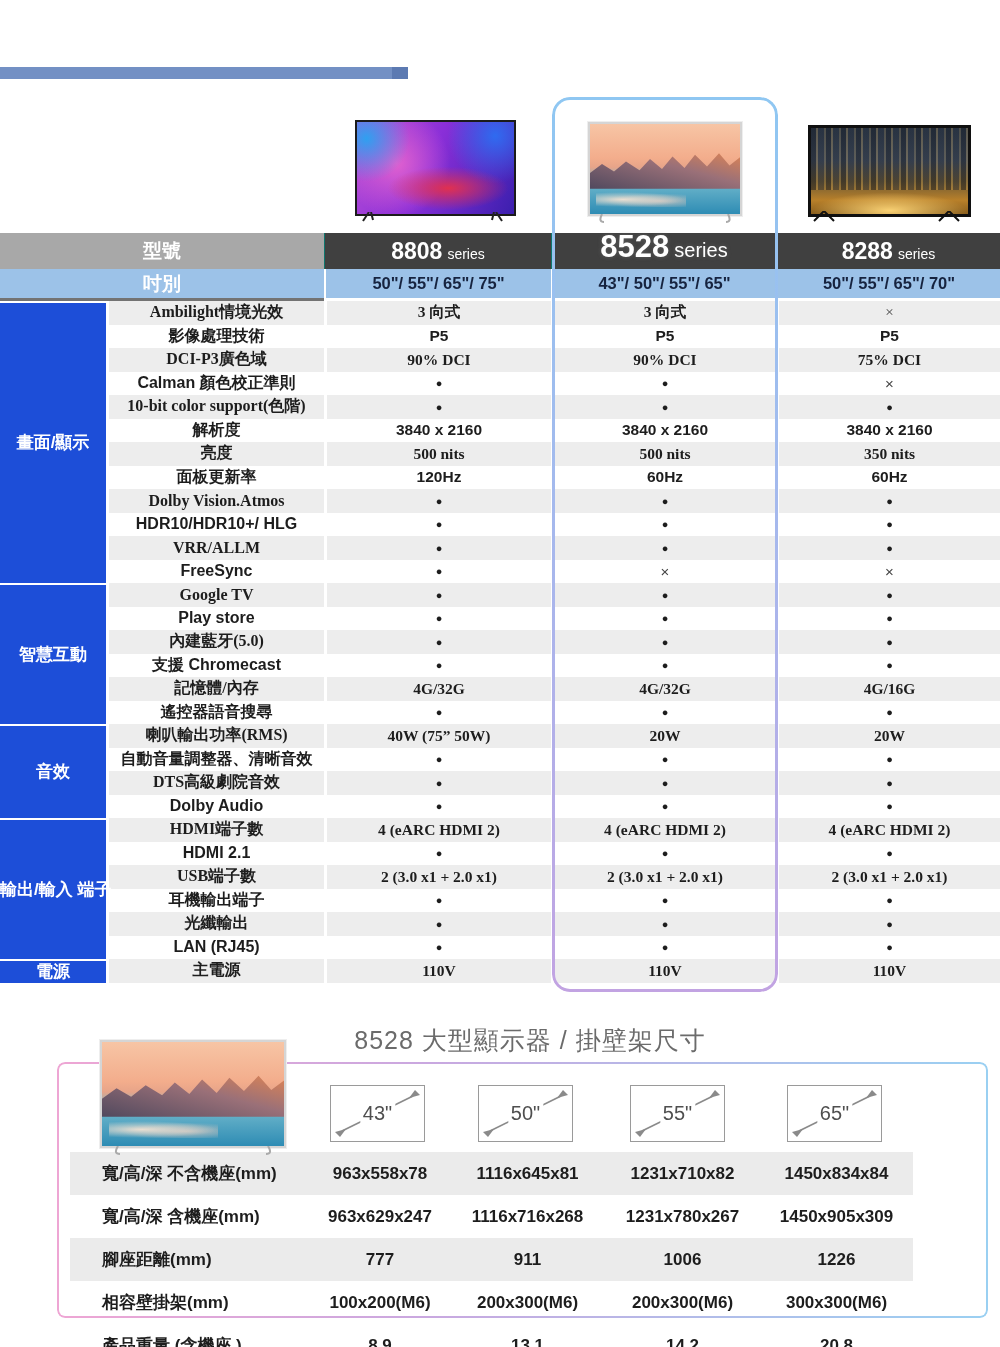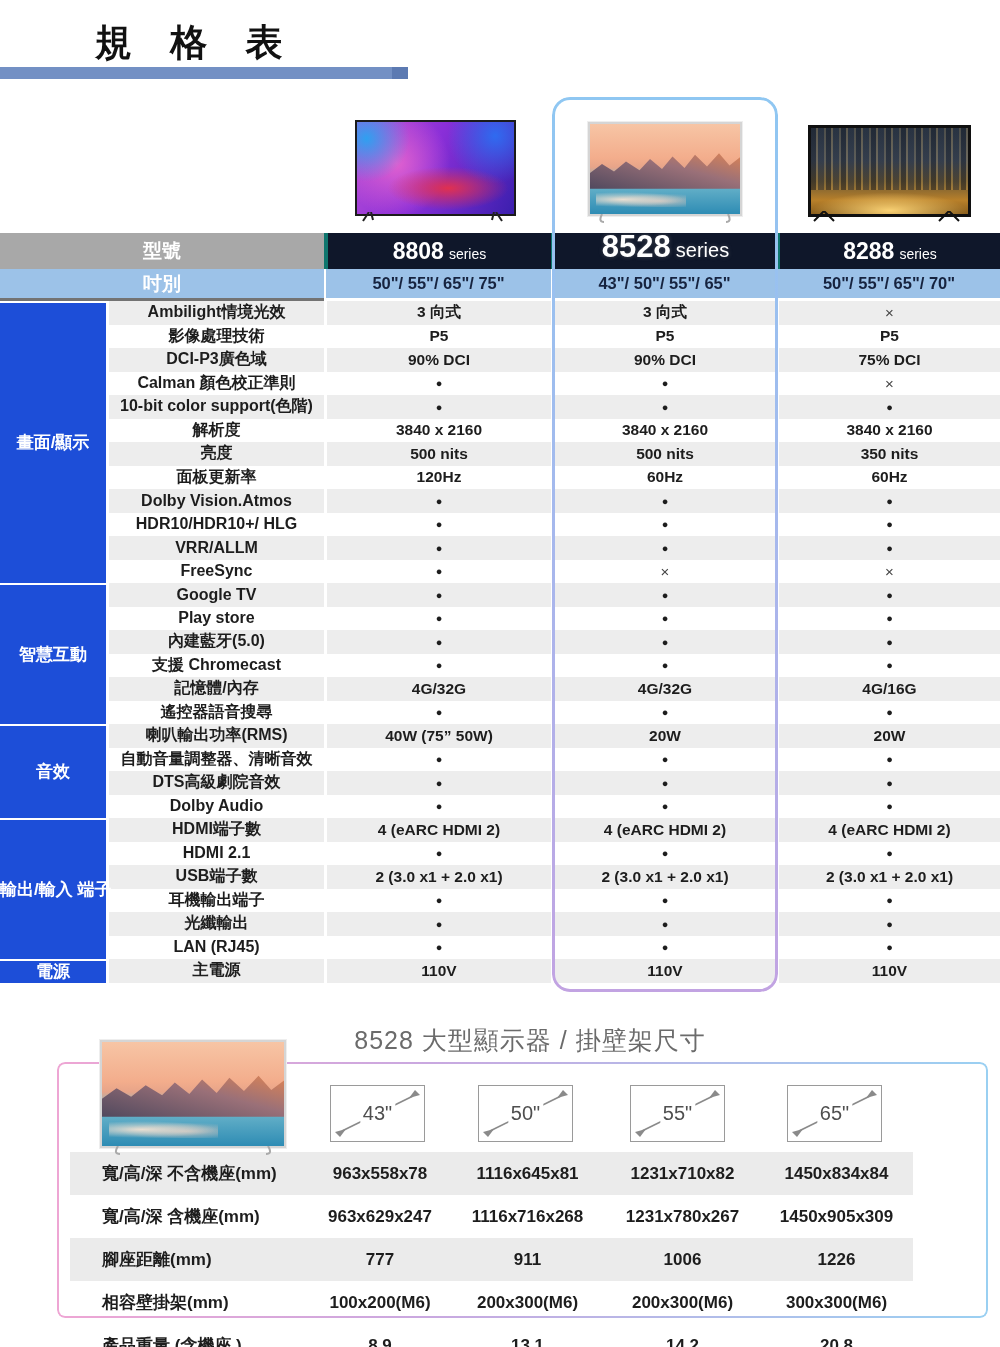--- a/index.html
+++ b/index.html
@@ -43,33 +43,33 @@
   .highlight::before{content:"";position:absolute;inset:0;border-radius:18px;padding:3px;
     background:linear-gradient(180deg,#8fc7f2 0%,#a9b6ec 55%,#c2a3e2 100%);
     -webkit-mask:linear-gradient(#fff 0 0) content-box,linear-gradient(#fff 0 0);
     -webkit-mask-composite:xor;mask:linear-gradient(#fff 0 0) content-box,linear-gradient(#fff 0 0);mask-composite:exclude;}
 
   
   .spec-wrap{position:absolute;left:0;top:233px;width:1000px;}
   table.spec{border-collapse:separate;border-spacing:0;table-layout:fixed;width:1000px;}
   table.spec td{padding:0;text-align:center;vertical-align:middle;overflow:visible;white-space:nowrap;}
   .hdr-model{background:#a8a8a8;color:#fff;font-size:19px;font-weight:bold;height:30px;}
-  .hdr-series{background:#0f172a;color:#fff;height:30px;border-left:4px solid #0f766e;position:relative;}
+  .hdr-series{background:#404040;color:#fff;height:30px;border-left:1px solid #0f766e;position:relative;}
   .hdr-series .num{font-size:23px;font-weight:bold;}
   .hdr-series .suf{font-size:14px;margin-left:5px;}
   .hdr-series.big .num{font-size:31px;position:relative;top:-4px;text-shadow:0 0 4px rgba(130,130,130,.45);}
   .hdr-series.big .suf{font-size:20px;position:relative;top:-4px;text-shadow:0 0 4px rgba(130,130,130,.45);}
   .hdr-size{background:#9cc2e8;color:#fff;font-size:19px;font-weight:bold;height:29px;border-bottom:3px solid #737373;}
   .hdr-sizes{background:#9cc2e8;color:#16233f;font-size:16.5px;font-weight:bold;height:29px;border-left:2px solid #fff;border-bottom:3px solid #fff;}
   td.cat{background:#1d4ed8;color:#fff;font-size:17px;font-weight:bold;border-top:2px solid #fff;line-height:1.25;white-space:normal;}
   td.feat{text-align:left;padding-left:22px;font-size:16px;font-weight:bold;border-left:3px solid #fff;height:23.5px;}
   td.val{font-size:15.5px;font-weight:bold;border-left:3px solid #fff;height:23.5px;}
   td.val.dot{font-size:11px;}
   td.val.cross{color:#454545;font-size:15px;font-weight:normal;}
-  tr.striped td.feat, tr.striped td.val{background:#ededed;}
+  tr.striped td.feat, tr.striped td.val{background:#ededed;font-family:Liberation Serif, serif;}
   tr.plain td.feat, tr.plain td.val{background:#fff;}
 
   
   .mount-heading{position:absolute;left:0;top:1024px;width:1060px;text-align:center;font-size:25px;color:#6b6b6b;letter-spacing:1px;}
   .mount-box{position:absolute;left:57px;top:1062px;width:931px;height:256px;border-radius:8px;}
   .mount-box::before{content:"";position:absolute;inset:0;border-radius:8px;padding:2px;
     background:linear-gradient(90deg,#eea6d4 0%,#c9a8e0 40%,#9ad0f2 100%);
     -webkit-mask:linear-gradient(#fff 0 0) content-box,linear-gradient(#fff 0 0);
     -webkit-mask-composite:xor;mask:linear-gradient(#fff 0 0) content-box,linear-gradient(#fff 0 0);mask-composite:exclude;}
   .mount-tv{left:100px;top:1040px;width:182px;height:104px;z-index:3;}
@@ -81,21 +81,20 @@
   table.mount{border-collapse:collapse;table-layout:fixed;width:843px;}
   table.mount td{height:27px;font-size:17px;font-weight:bold;text-align:center;padding:8px;white-space:nowrap;}
   table.mount td.mlabel{text-align:left;padding-left:32px;}
   table.mount tr.striped td{background:#ebebeb;}
 </style>
 </head>
 <body>
 
 <div class="page">
 
-  <div class="main-title">規 格 表</div>
   <div class="title-bar"></div>
 
   <div class="tv tv1" style="left:355px;top:120px;width:157px;height:92px;">
     <div class="screen"></div>
     <div class="feet">
       <svg width="157" height="10">
           <path d="M14 0 L8 9 M16 0 L18 8" stroke="#222" stroke-width="2" fill="none"></path>
           <path d="M141 0 L147 9 M139 0 L137 8" stroke="#222" stroke-width="2" fill="none"></path>
         </svg>
     </div>

